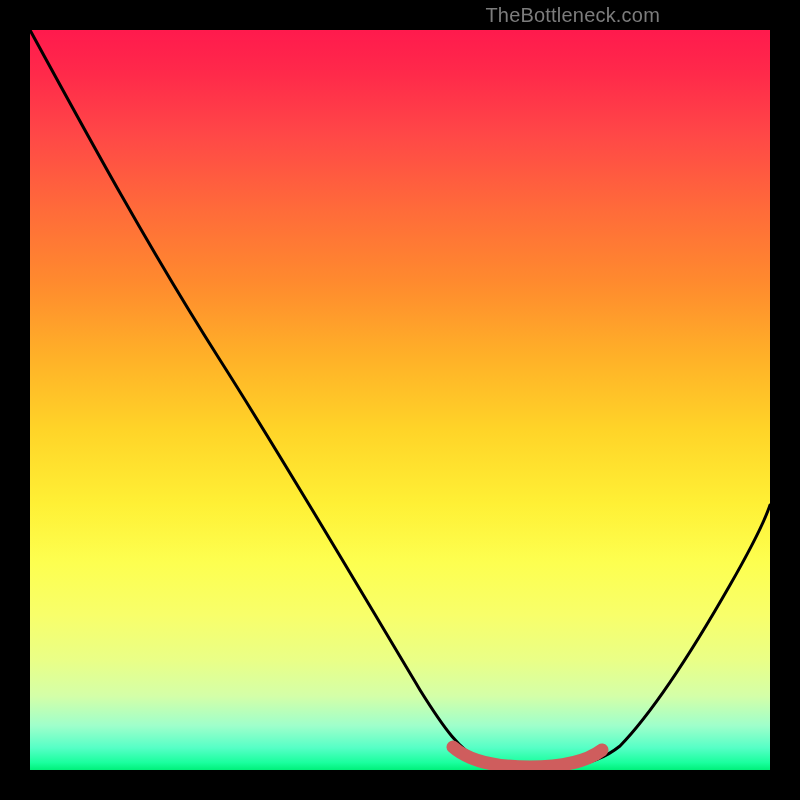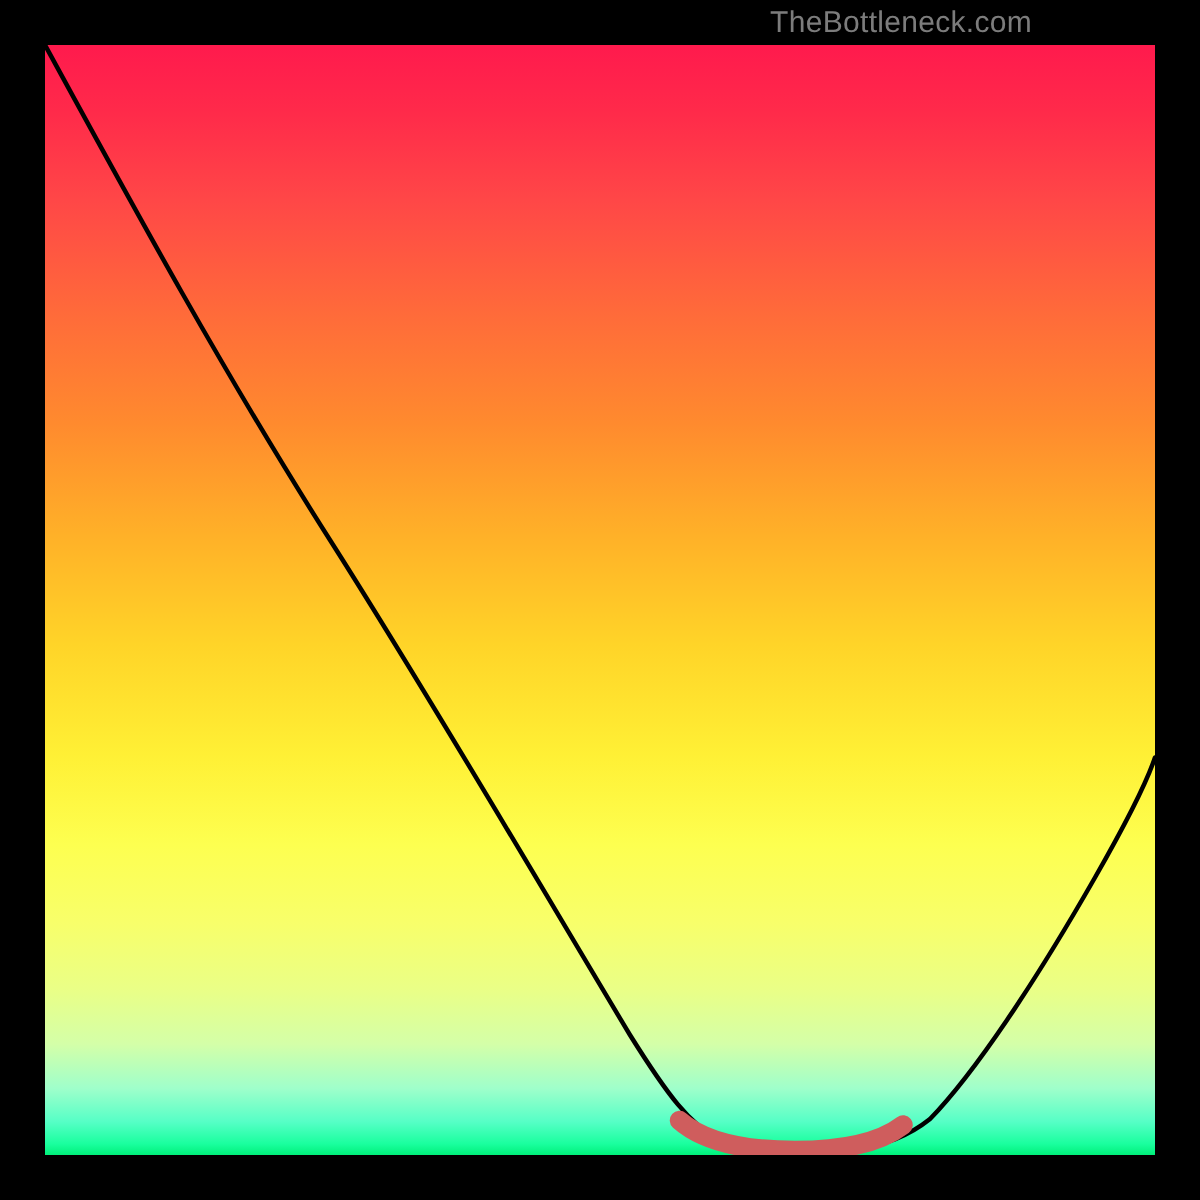--- a/index.html
+++ b/index.html
@@ -11,21 +11,20 @@
     overflow: hidden;
     font-family: Arial, Helvetica, sans-serif;
   }
   .frame {
     position: absolute;
     top: 0;
     left: 0;
     width: 672px;
     height: 800px;
     background: #000;
-    padding-left: 28px;
   }
   .plot-area {
     position: absolute;
     top: 30px;
     left: 30px;
     width: 740px;
     height: 740px;
     overflow: hidden;
   }
   .gradient {

